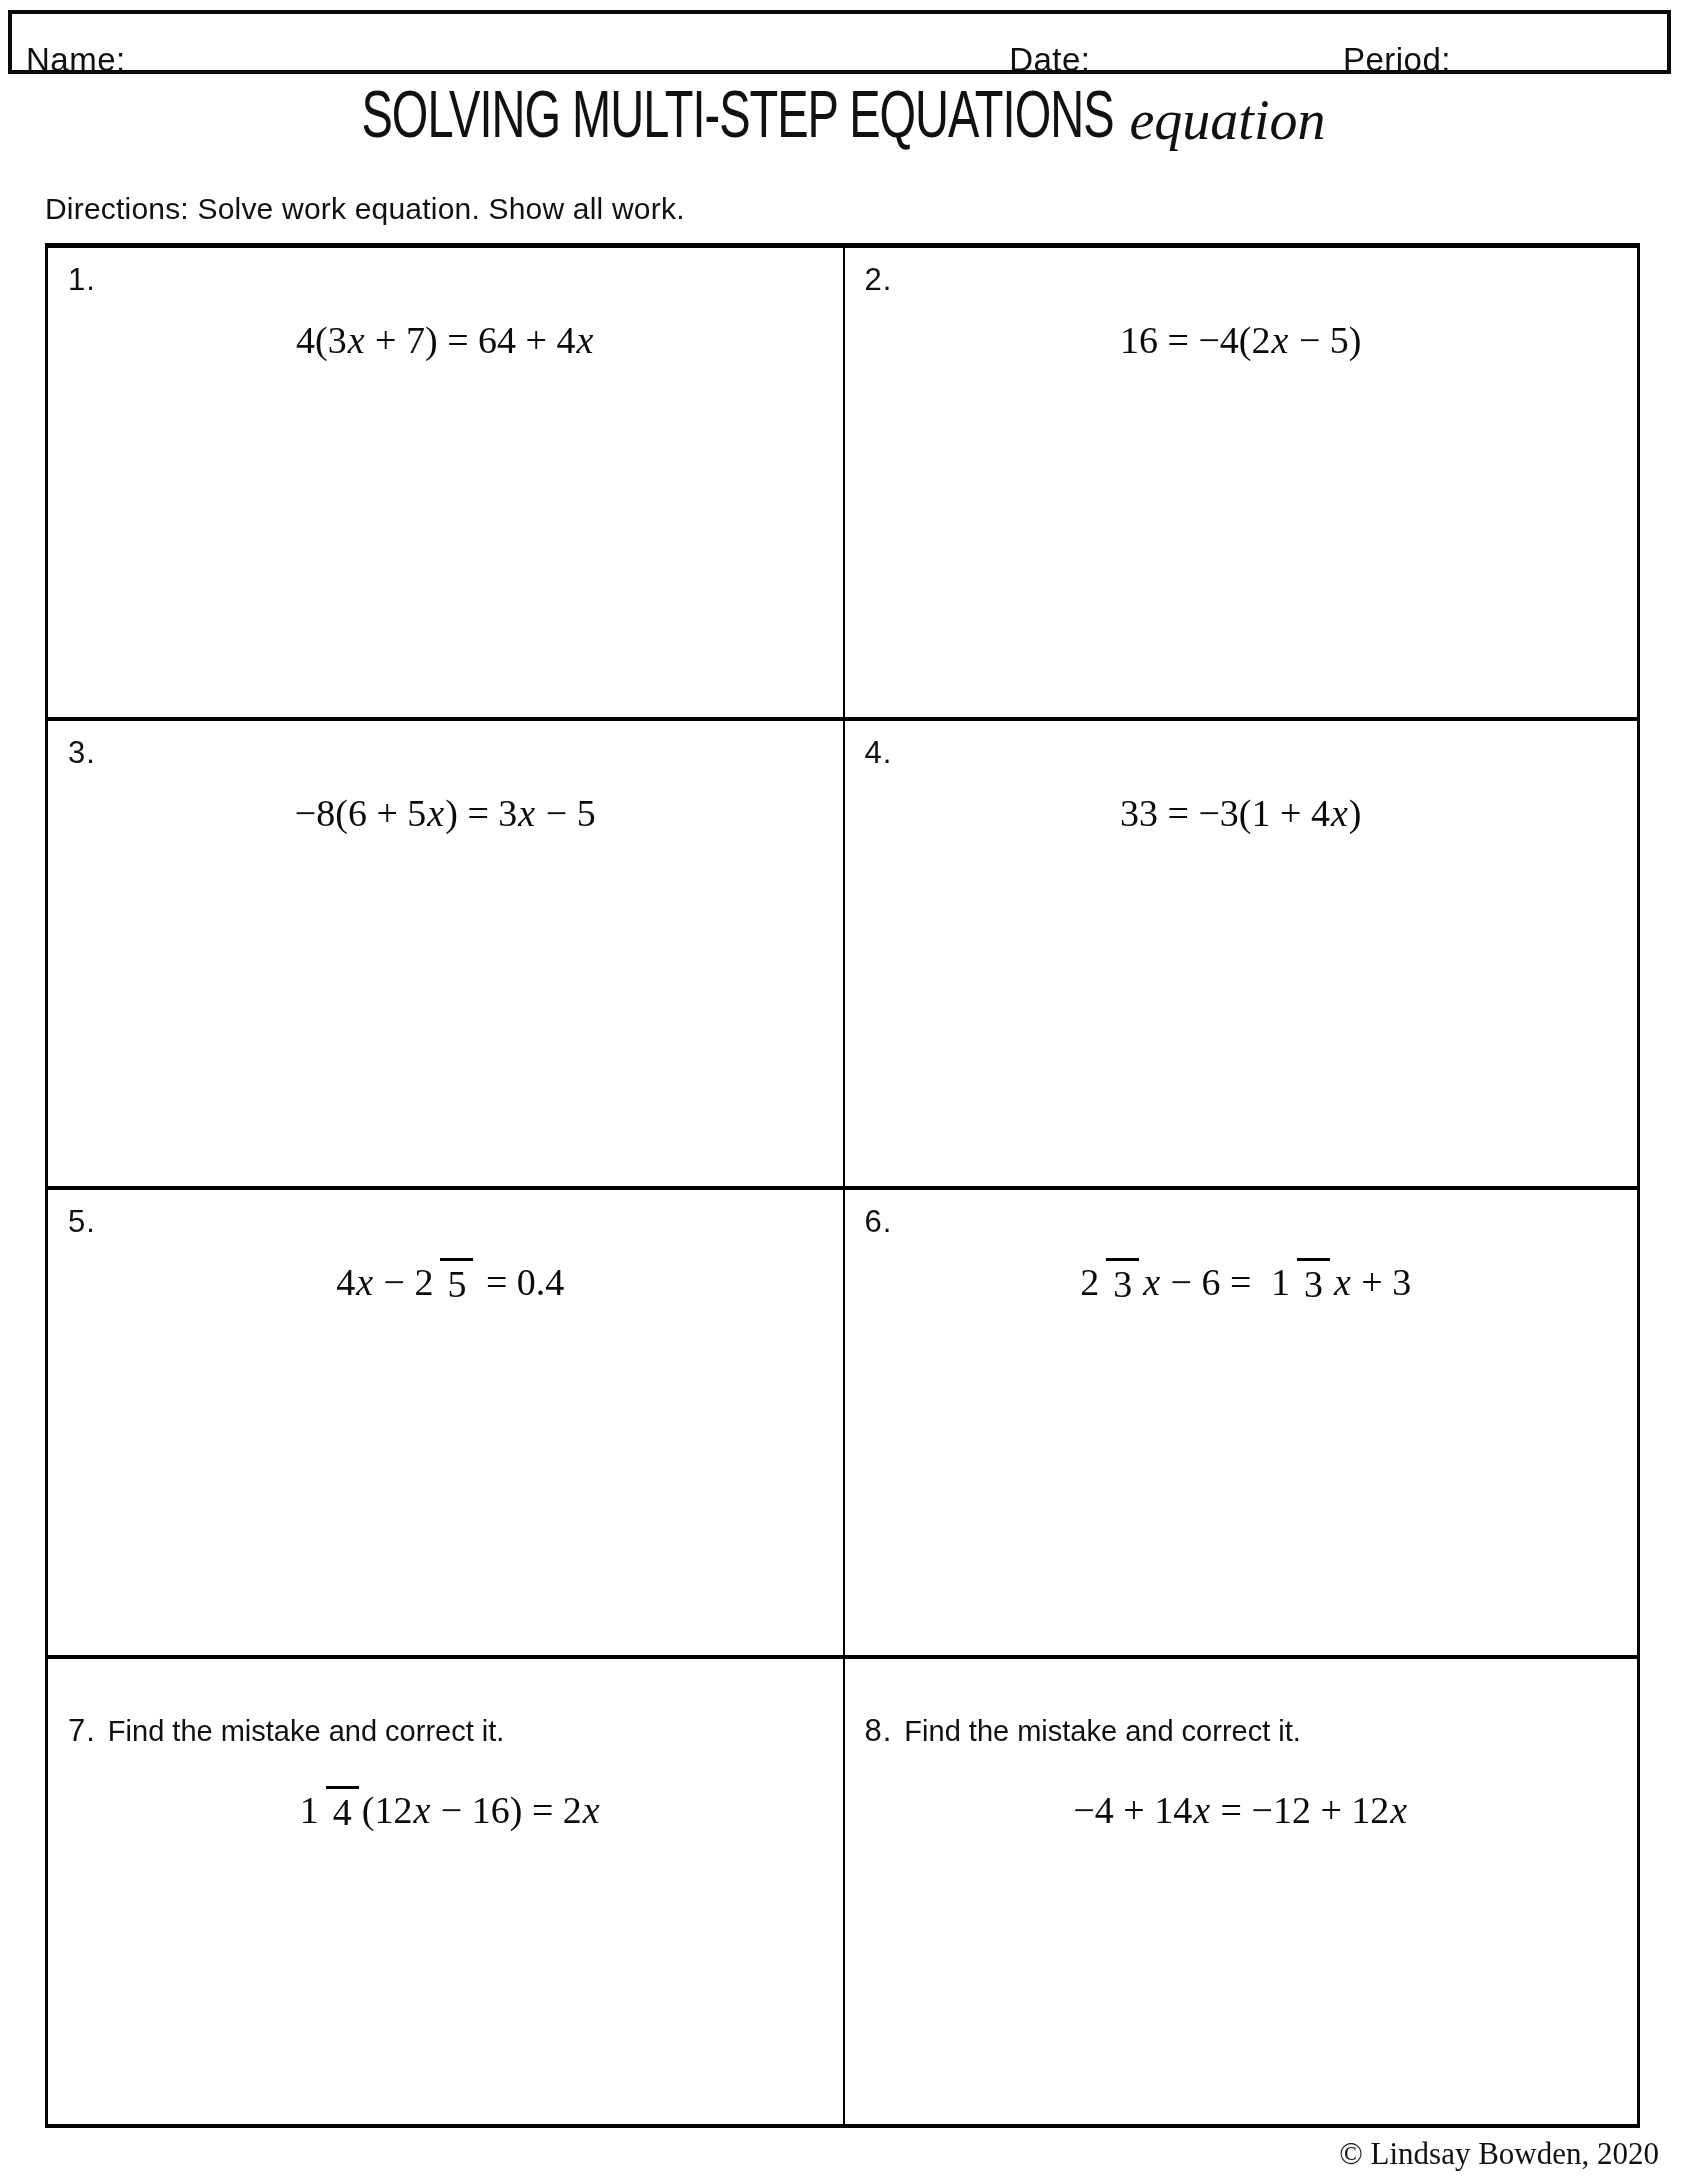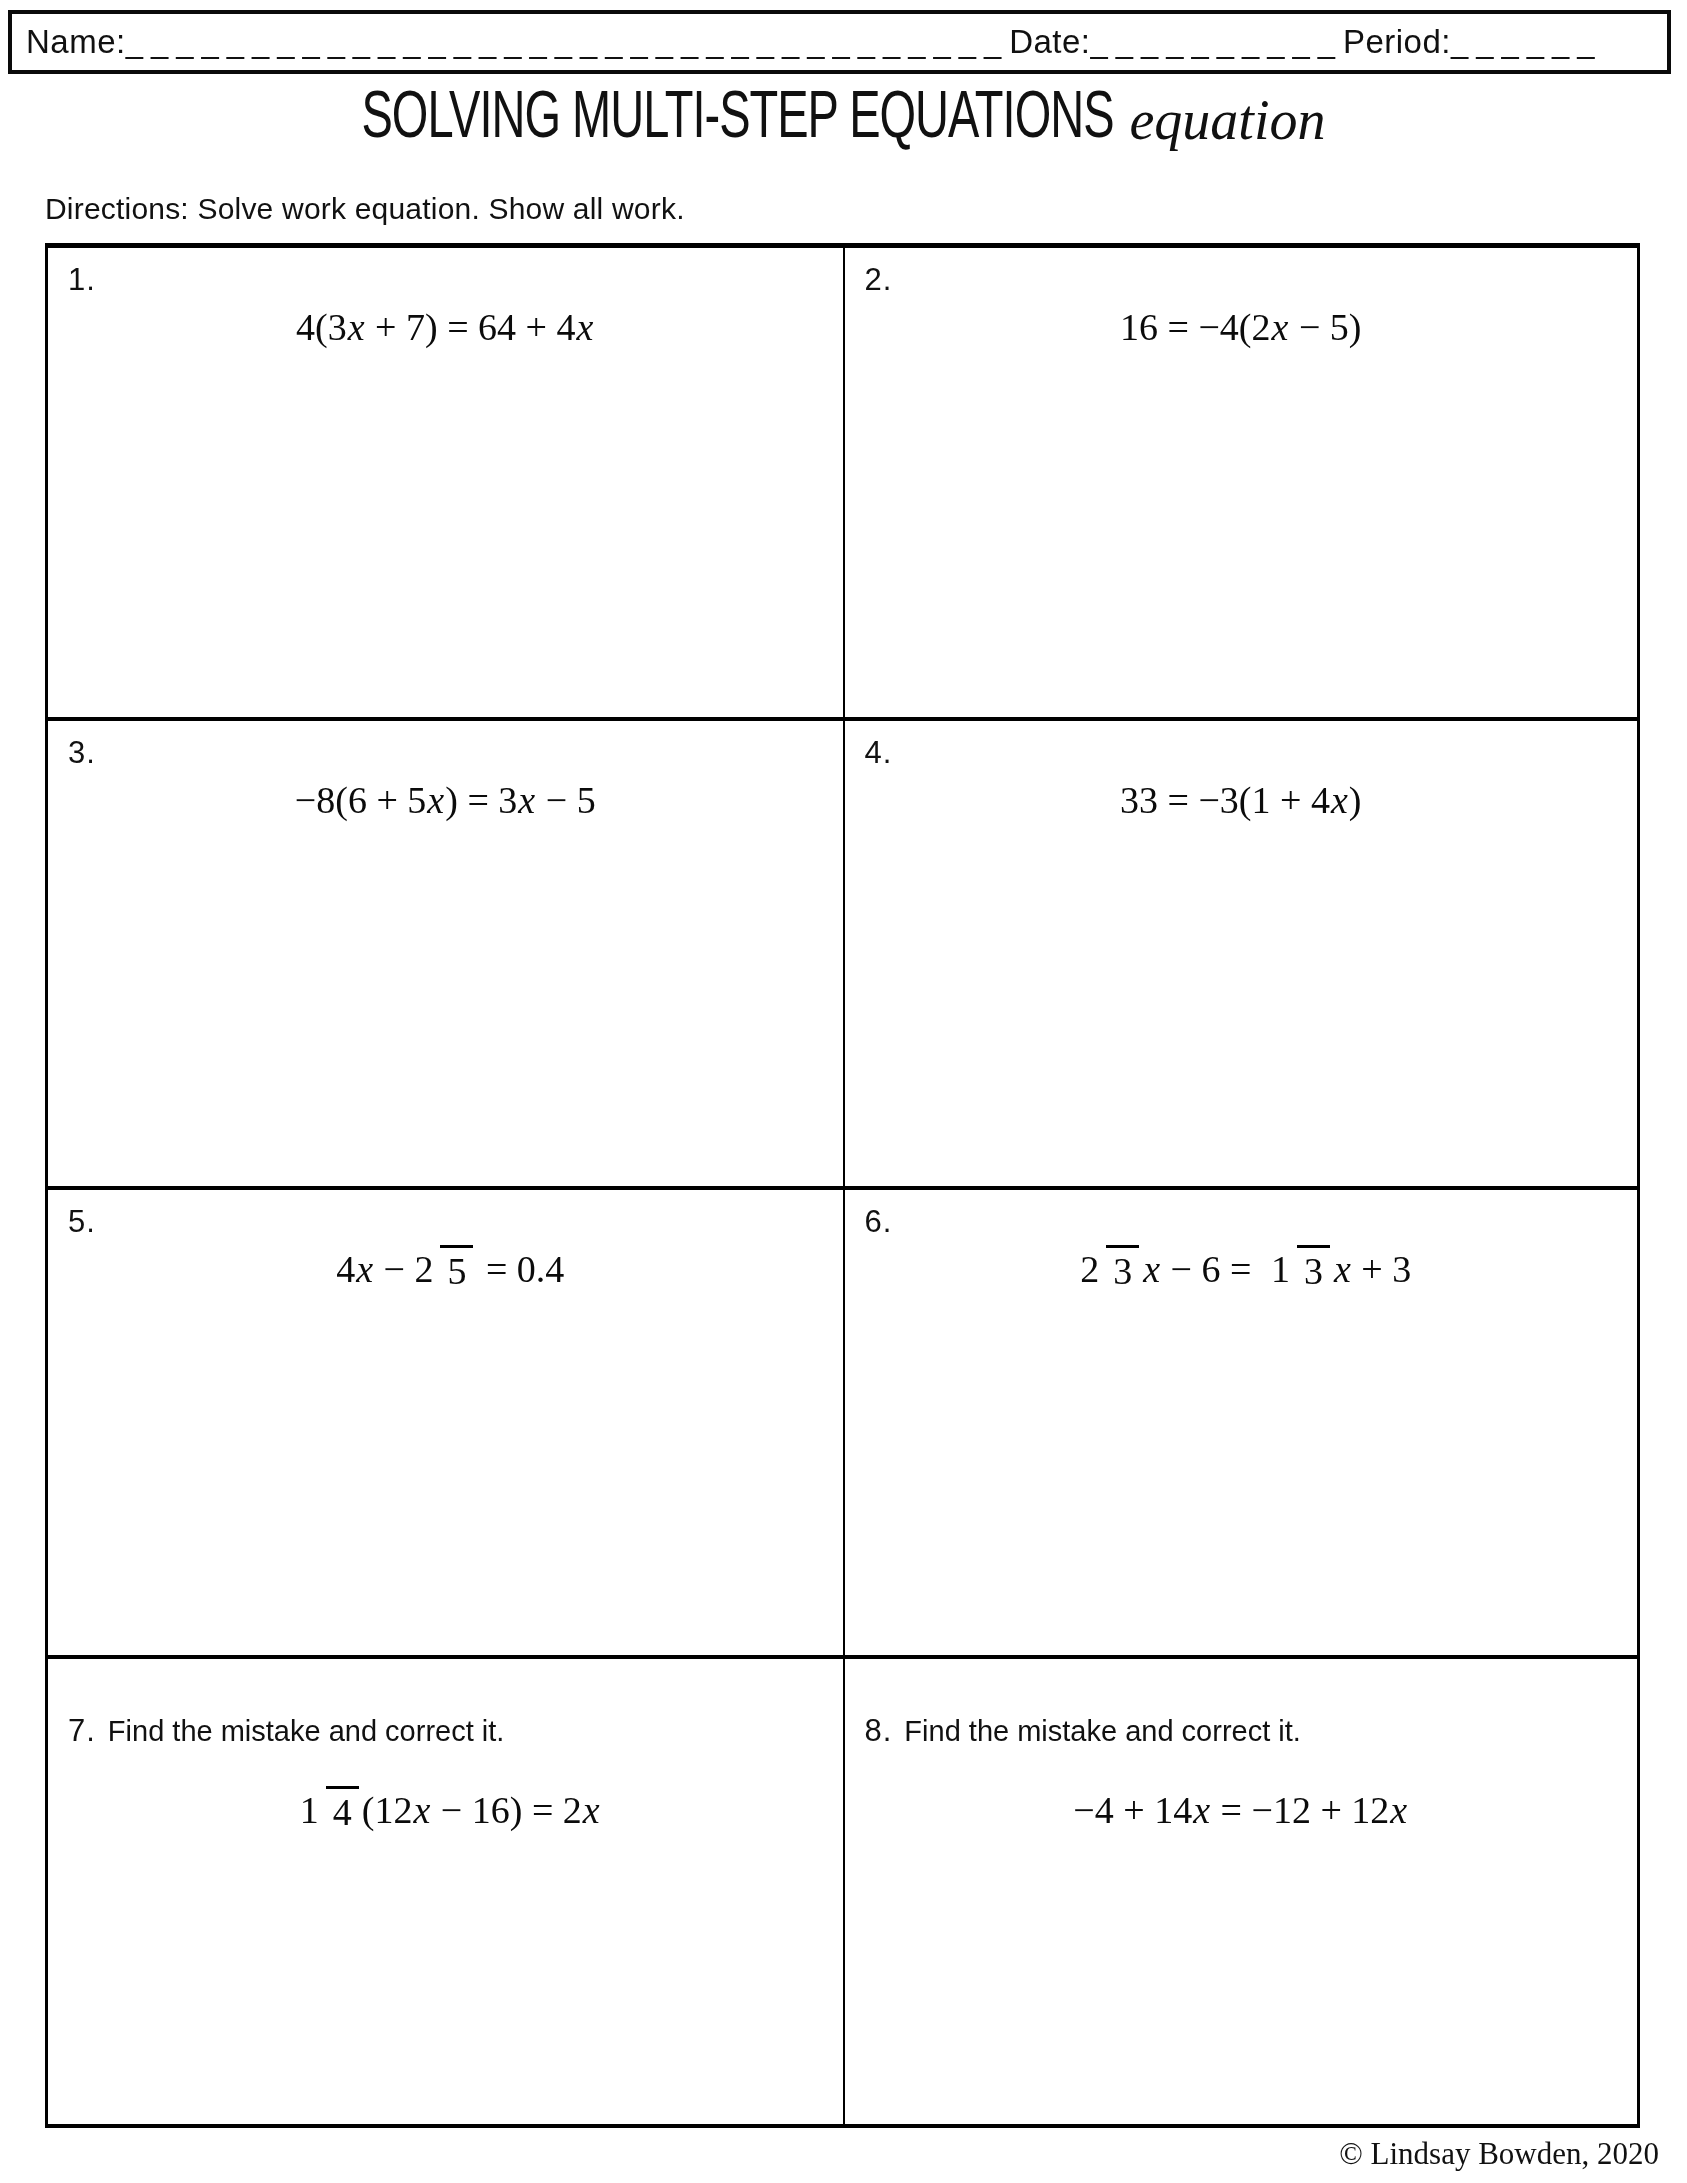--- a/index.html
+++ b/index.html
@@ -20,21 +20,21 @@
   .name-box {
     position: absolute;
     left: 8px;
     top: 10px;
     width: 1663px;
     height: 64px;
     border: 4px solid #0a0a0a;
     box-sizing: border-box;
     display: flex;
     align-items: baseline;
-    padding: 2px 14px 0 14px;
+    padding: 20px 14px 0 14px;
     font-size: 33px;
     white-space: nowrap;
     overflow: hidden;
     line-height: 52px;
   }
   .blank-line {
     letter-spacing: 8px;
     font-size: 31px;
   }
   .hdr-label { letter-spacing: 0.5px; }
@@ -107,21 +107,21 @@
     line-height: 40px;
   }
   .prob-num { letter-spacing: 1px; }
   .prob-prompt { font-size: 29px; margin-top: 40px; }
 
   
   .eq {
     display: flex;
     justify-content: center;
     align-items: center;
-    margin-top: 2px;
+    margin-top: 15px;
     font-family: "Liberation Serif", serif;
     font-size: 38px;
     line-height: 50px;
     color: #0b0b0b;
   }
   .row4 .eq { margin-top: 34px; }
   .eqtext { white-space: pre; }
   .eq i {
     font-style: italic;
     padding: 0 1px;

